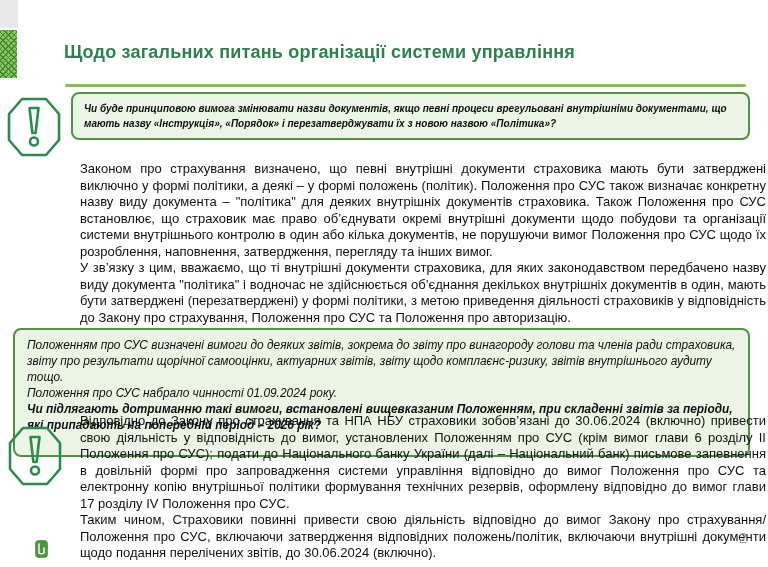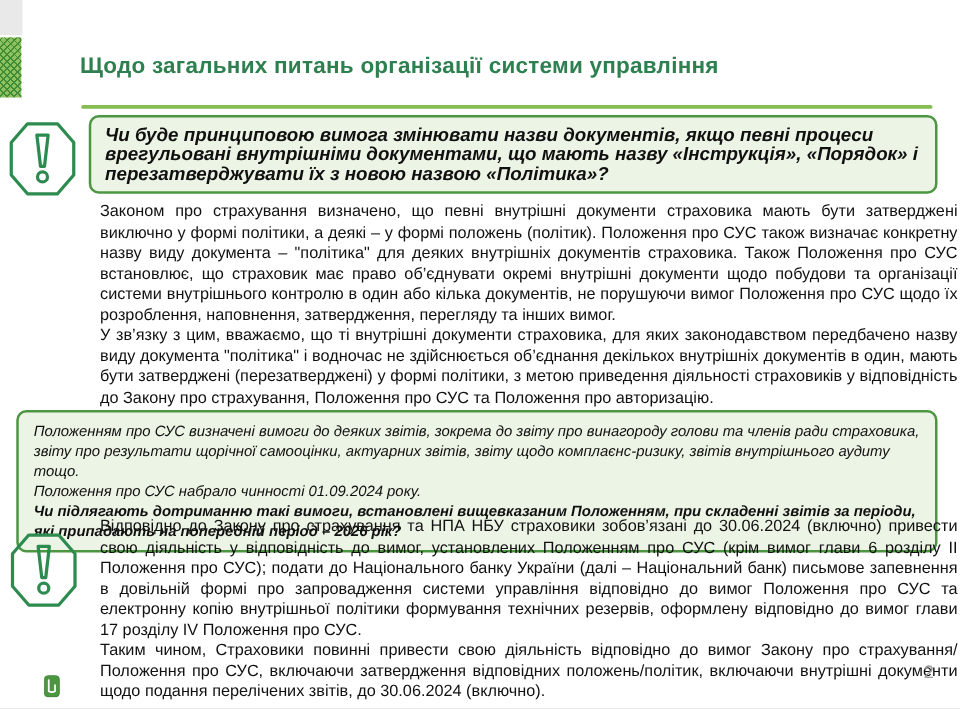--- a/index.html
+++ b/index.html
@@ -22,22 +22,22 @@
     font-size:18px;font-weight:bold;color:#2e8050;letter-spacing:.2px;
     white-space:nowrap;
   }
   .title-rule{position:absolute;left:65px;top:84px;width:681px;height:3px;background:#85bd52;border-radius:2px;}
 
   .qbox{
     position:absolute;background:#ecf4e5;border:2px solid #4d9641;border-radius:8px;
     box-sizing:border-box;color:#101010;
   }
   .qbox1{left:71px;top:92px;width:679px;min-height:48px;padding:7px 11px 6px 11px;
-    font-size:15px;line-height:15.3px;font-style:italic;font-weight:bold;}
-  .qbox2{left:13px;top:328px;width:737px;min-height:80px;padding:8px 12px 7px 12px;
+    font-size:10px;line-height:15.3px;font-style:italic;font-weight:bold;}
+  .qbox2{left:13px;top:328px;width:737px;min-height:80px;padding:8px 12px 22px 12px;
     font-size:11.9px;line-height:15.9px;font-style:italic;}
   .qbox2 .q-bold{font-weight:bold;}
 
   .warn{position:absolute;width:58px;height:66px;}
   .warn1{left:5px;top:95px;}
   .warn2{left:6px;top:424px;}
 
   .para{
     position:absolute;left:80px;width:686px;
     font-size:13px;line-height:16.55px;text-align:justify;

